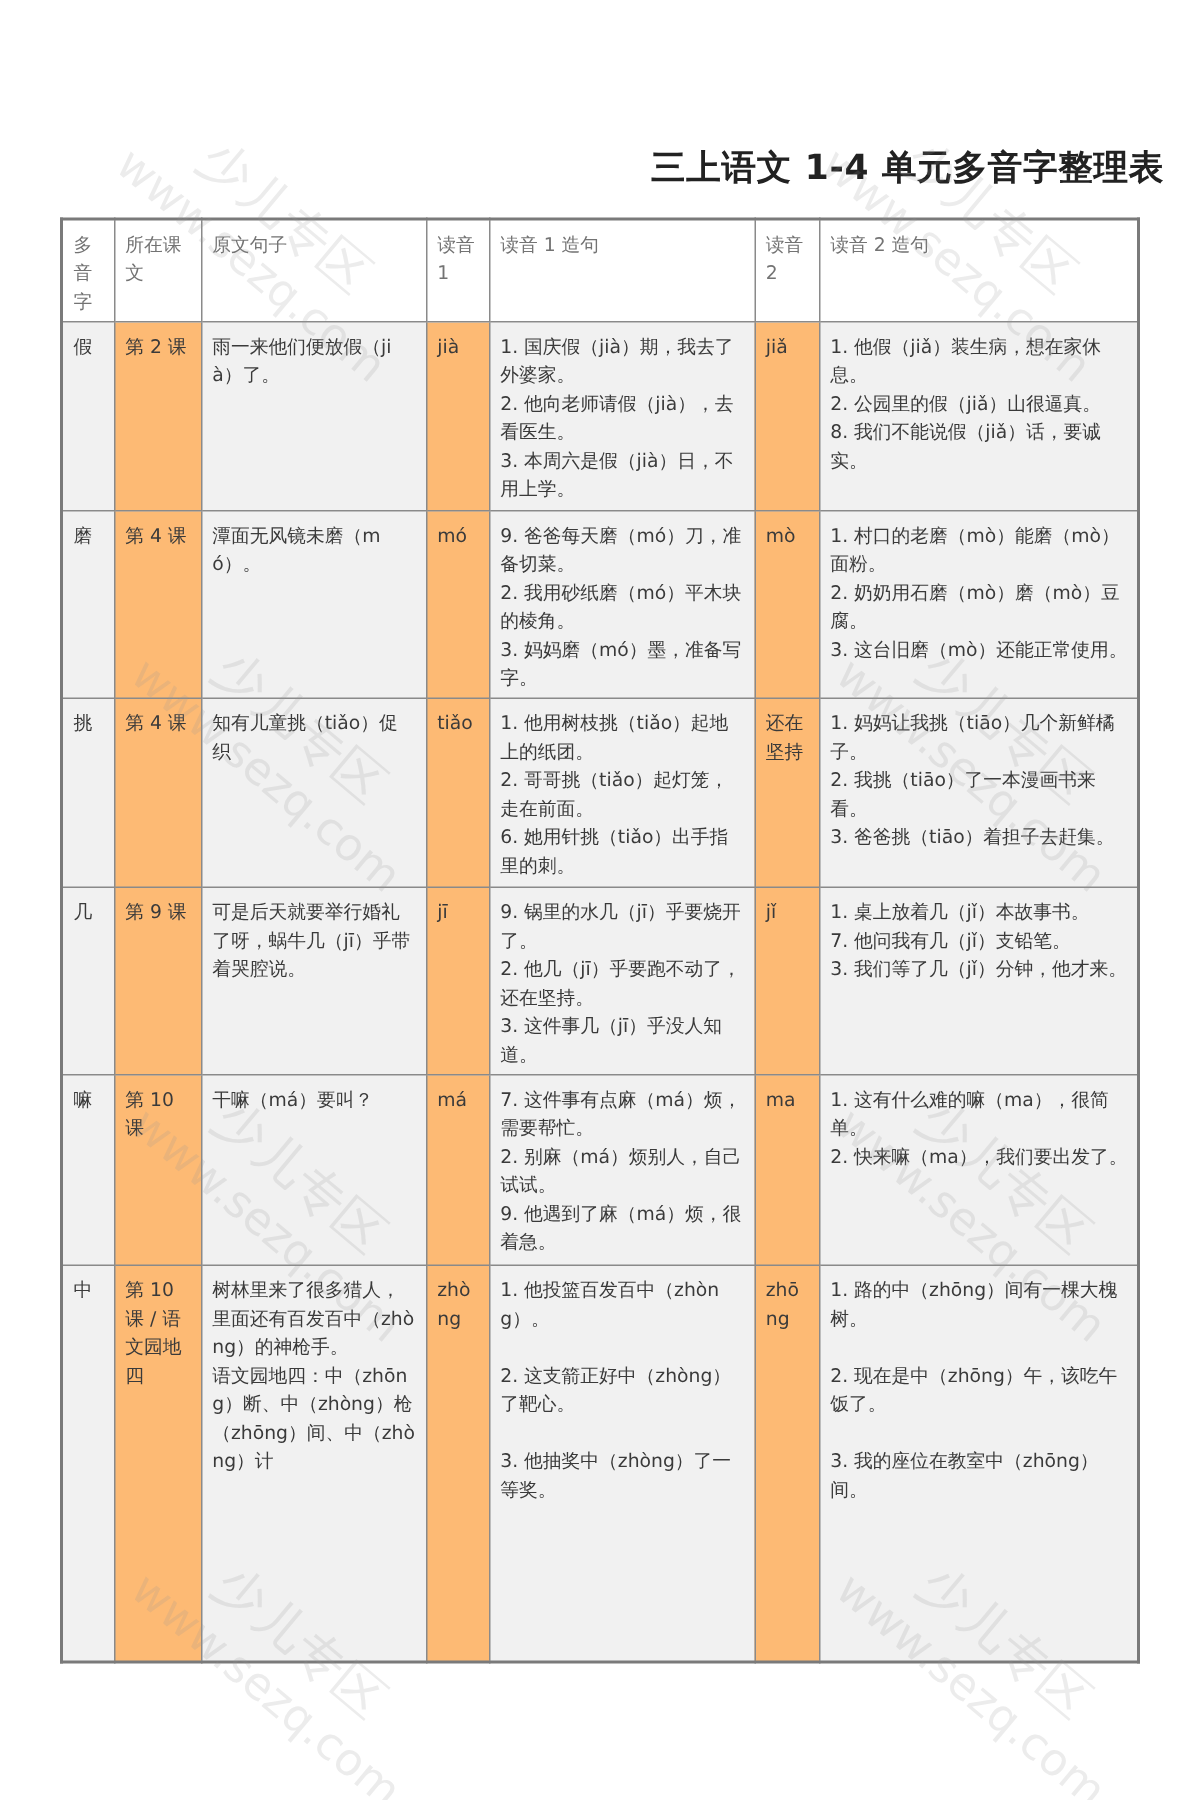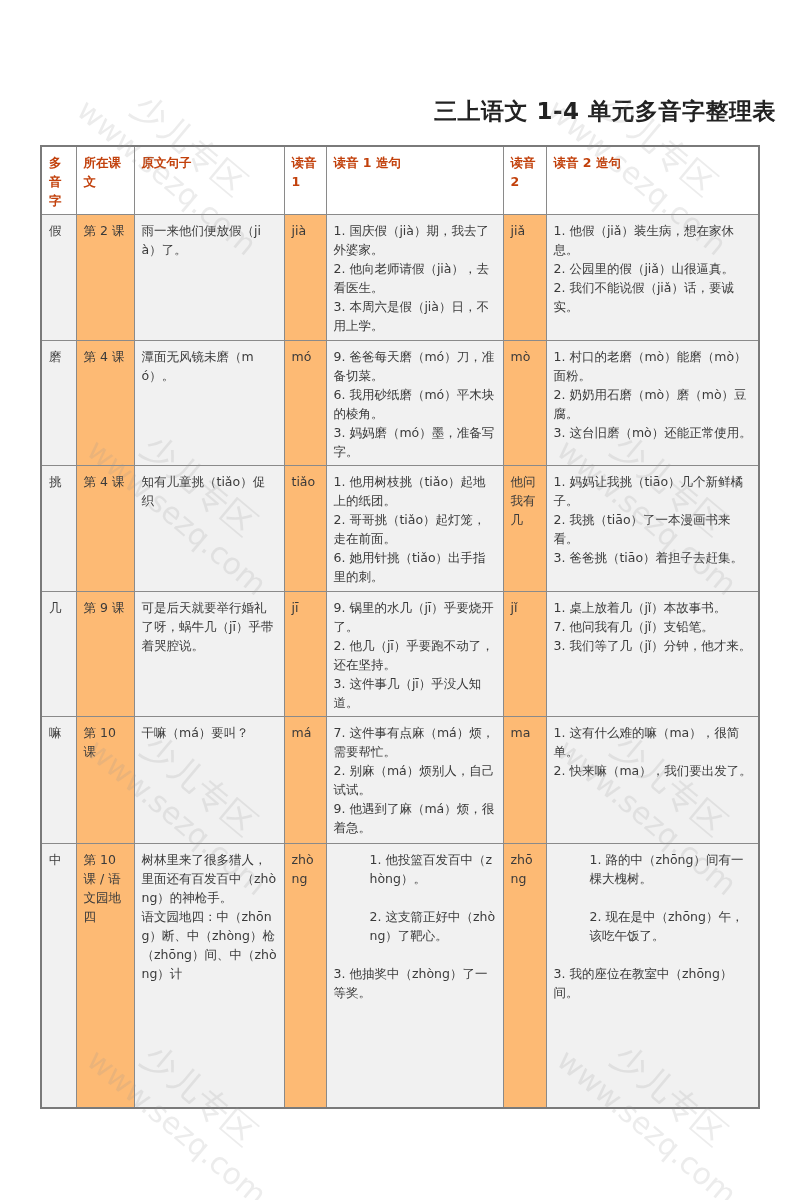--- a/index.html
+++ b/index.html
@@ -40,39 +40,39 @@
       vertical-align: top;
       text-align: left;
       font-size: 12.5px;
       line-height: 19px;
       padding: 6px 6px 4px 7px;
       font-weight: normal;
       color: #3a3a3a;
       word-break: break-all;
     }
     .tbl th {
-      font-weight: bold;
-      color: #c2410c;
+      font-weight: normal;
+      color: #737373;
       height: 55px;
       background: #ffffff;
     }
     .tbl .shade {
       background: #f1f1f1;
     }
     .tbl .white {
       background: #fdba74;
     }
     .tbl tr.r-jia td { height: 115px; }
     .tbl tr.r-mo td { height: 114px; }
     .tbl tr.r-tiao td { height: 115px; }
     .tbl tr.r-ji td { height: 113px; }
     .tbl tr.r-ma td { height: 116px; }
     .tbl tr.r-zhong td { height: 253px; }
     .sent { display: block; }
-    .sent.gap { margin-bottom: 19px; margin-left: 36px; }
+    .sent.gap { margin-bottom: 19px; }
     .watermark {
       position: absolute;
       color: rgba(150,150,150,0.18);
       font-size: 30px;
       transform: rotate(40deg);
       transform-origin: left top;
       pointer-events: none;
       white-space: nowrap;
       line-height: 40px;
       z-index: 5;
@@ -122,53 +122,53 @@
       <td class="white">jià</td>
       <td class="shade">
         <span class="sent">1. 国庆假（jià）期，我去了外婆家。</span>
         <span class="sent">2. 他向老师请假（jià），去看医生。</span>
         <span class="sent">3. 本周六是假（jià）日，不用上学。</span>
       </td>
       <td class="white">jiǎ</td>
       <td class="shade">
         <span class="sent">1. 他假（jiǎ）装生病，想在家休息。</span>
         <span class="sent">2. 公园里的假（jiǎ）山很逼真。</span>
-        <span class="sent">2. 我们不能说假（jiǎ）话，要诚实。</span>
+        <span class="sent">8. 我们不能说假（jiǎ）话，要诚实。</span>
       </td>
     </tr>
 
     <tr class="r-mo">
       <td class="shade">磨</td>
       <td class="white">第 4 课</td>
       <td class="shade">潭面无风镜未磨（mó）。</td>
       <td class="white">mó</td>
       <td class="shade">
         <span class="sent">9. 爸爸每天磨（mó）刀，准备切菜。</span>
-        <span class="sent">6. 我用砂纸磨（mó）平木块的棱角。</span>
+        <span class="sent">2. 我用砂纸磨（mó）平木块的棱角。</span>
         <span class="sent">3. 妈妈磨（mó）墨，准备写字。</span>
       </td>
       <td class="white">mò</td>
       <td class="shade">
         <span class="sent">1. 村口的老磨（mò）能磨（mò）面粉。</span>
         <span class="sent">2. 奶奶用石磨（mò）磨（mò）豆腐。</span>
         <span class="sent">3. 这台旧磨（mò）还能正常使用。</span>
       </td>
     </tr>
 
     <tr class="r-tiao">
       <td class="shade">挑</td>
       <td class="white">第 4 课</td>
       <td class="shade">知有儿童挑（tiǎo）促织</td>
       <td class="white">tiǎo</td>
       <td class="shade">
         <span class="sent">1. 他用树枝挑（tiǎo）起地上的纸团。</span>
         <span class="sent">2. 哥哥挑（tiǎo）起灯笼，走在前面。</span>
         <span class="sent">6. 她用针挑（tiǎo）出手指里的刺。</span>
       </td>
-      <td class="white">他问我有几</td>
+      <td class="white">还在坚持</td>
       <td class="shade">
         <span class="sent">1. 妈妈让我挑（tiāo）几个新鲜橘子。</span>
         <span class="sent">2. 我挑（tiāo）了一本漫画书来看。</span>
         <span class="sent">3. 爸爸挑（tiāo）着担子去赶集。</span>
       </td>
     </tr>
 
     <tr class="r-ji">
       <td class="shade">几</td>
       <td class="white">第 9 课</td>

